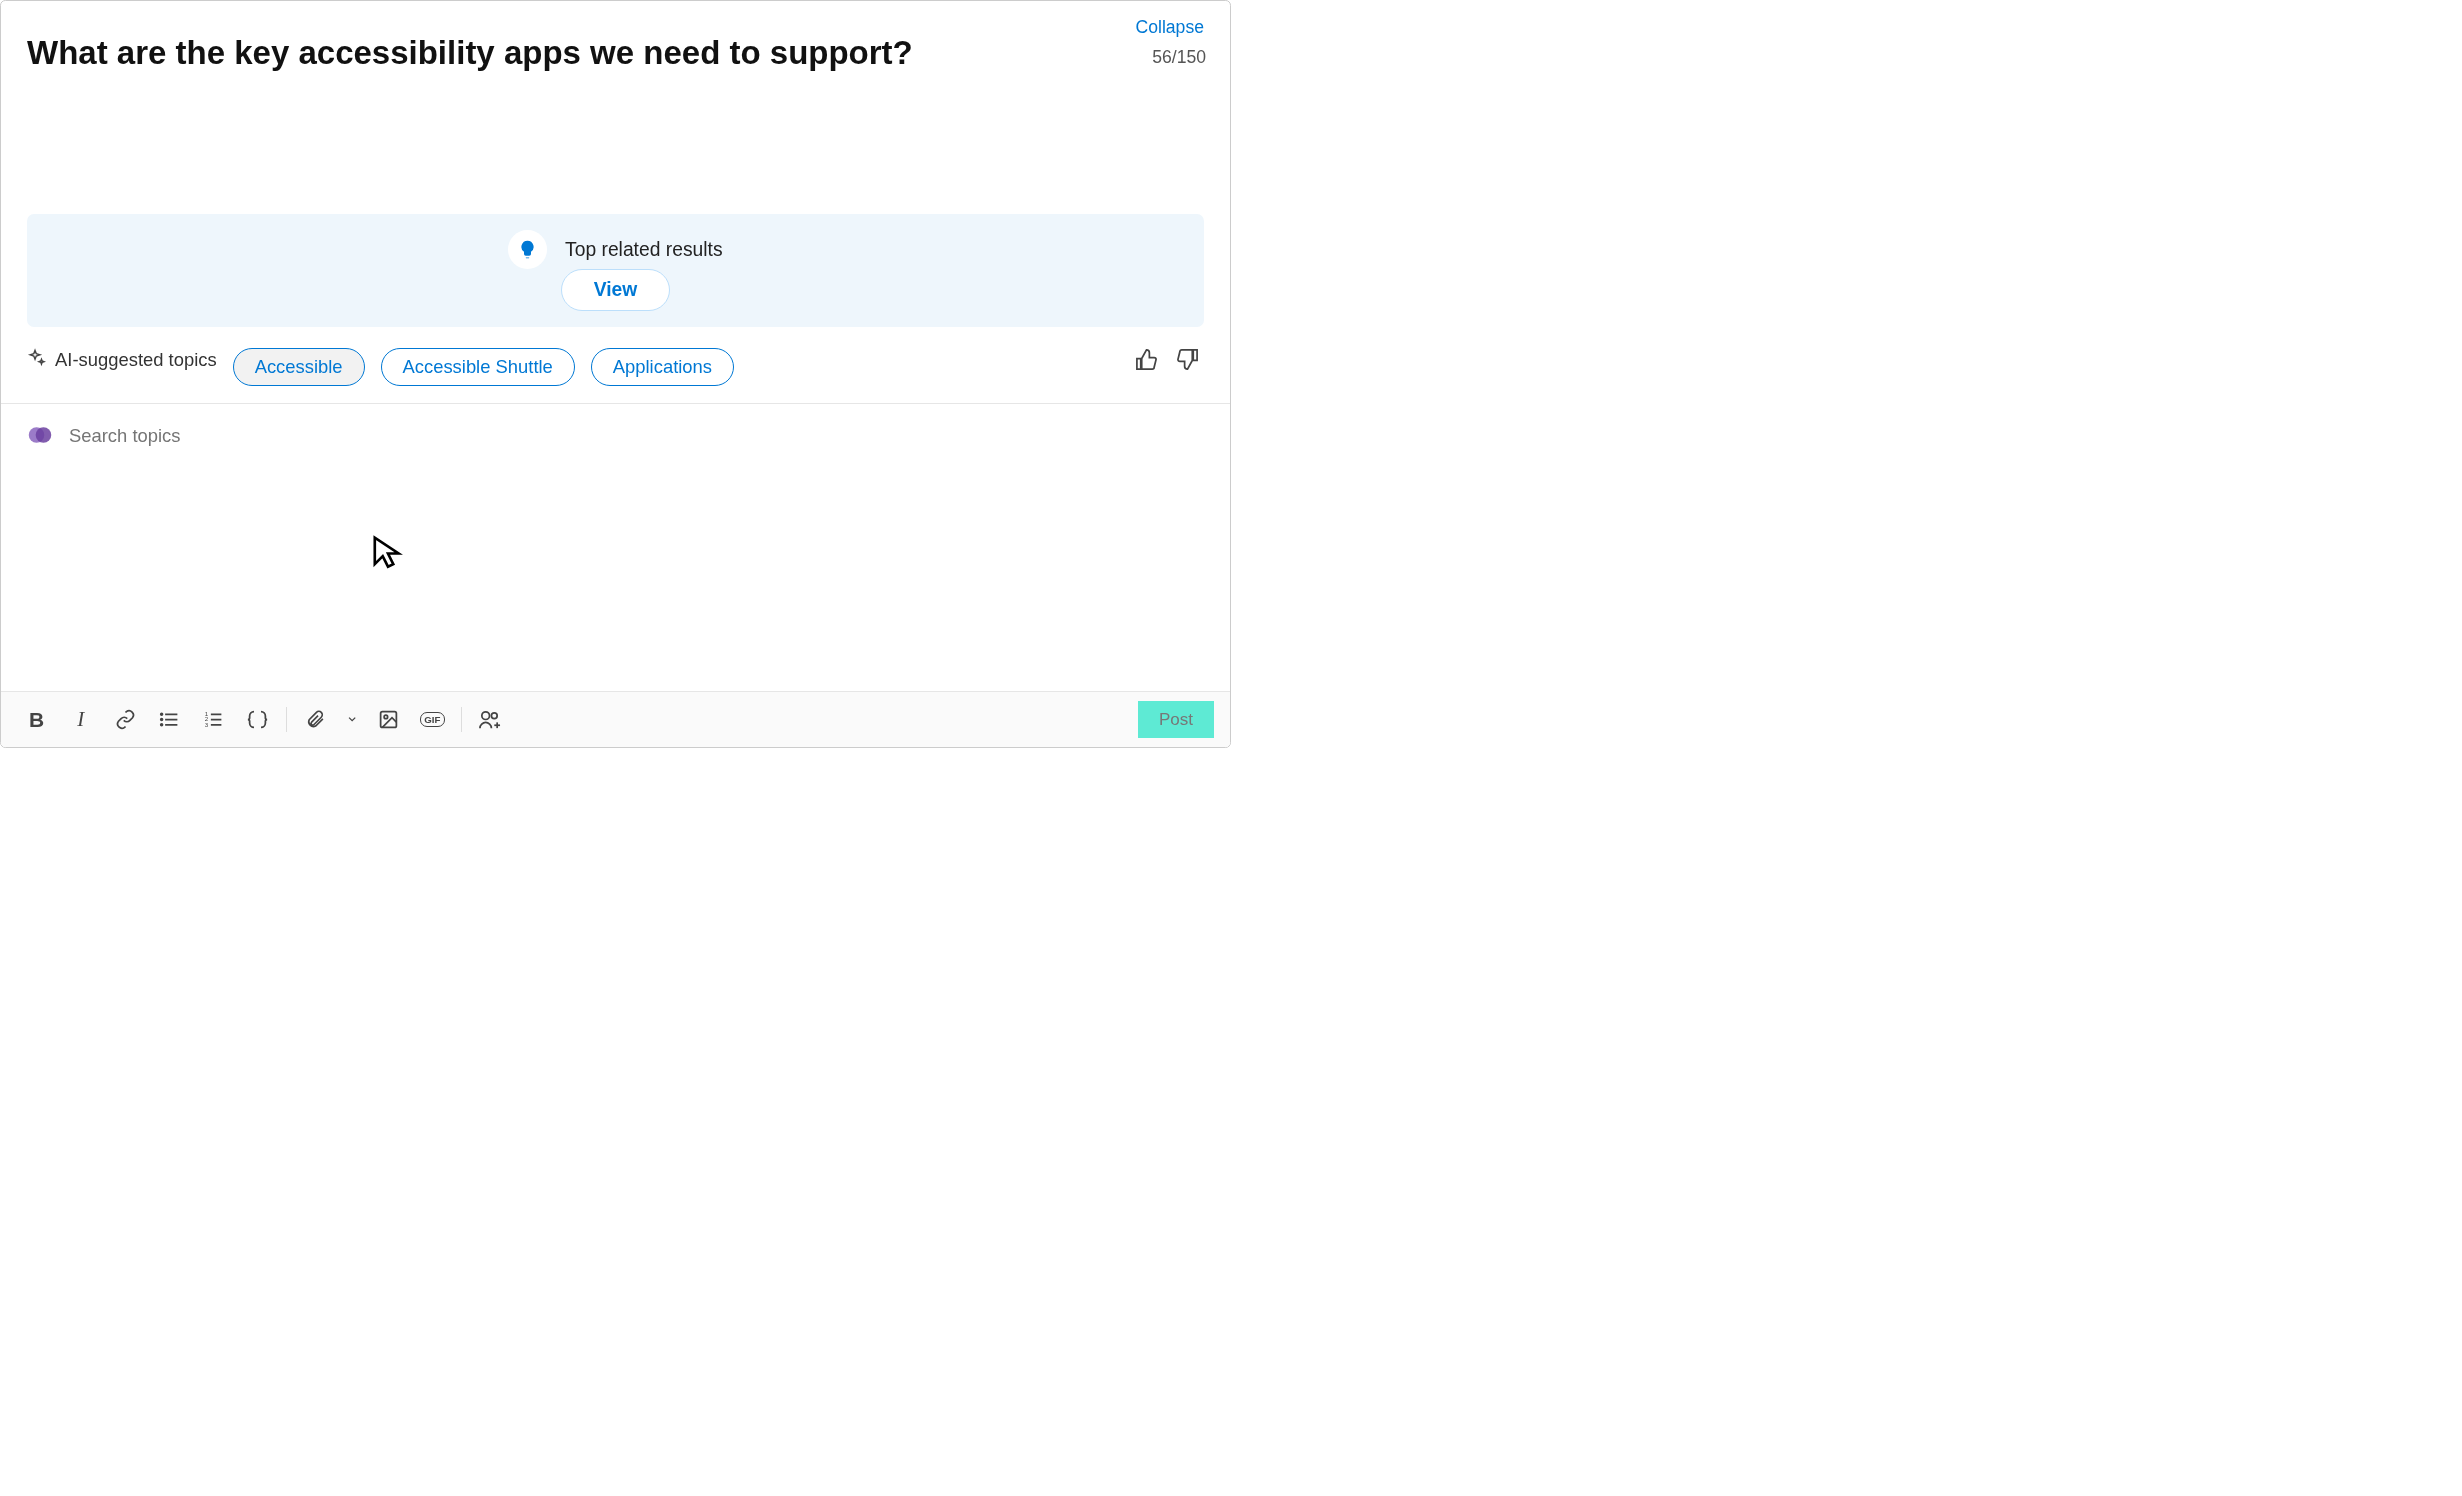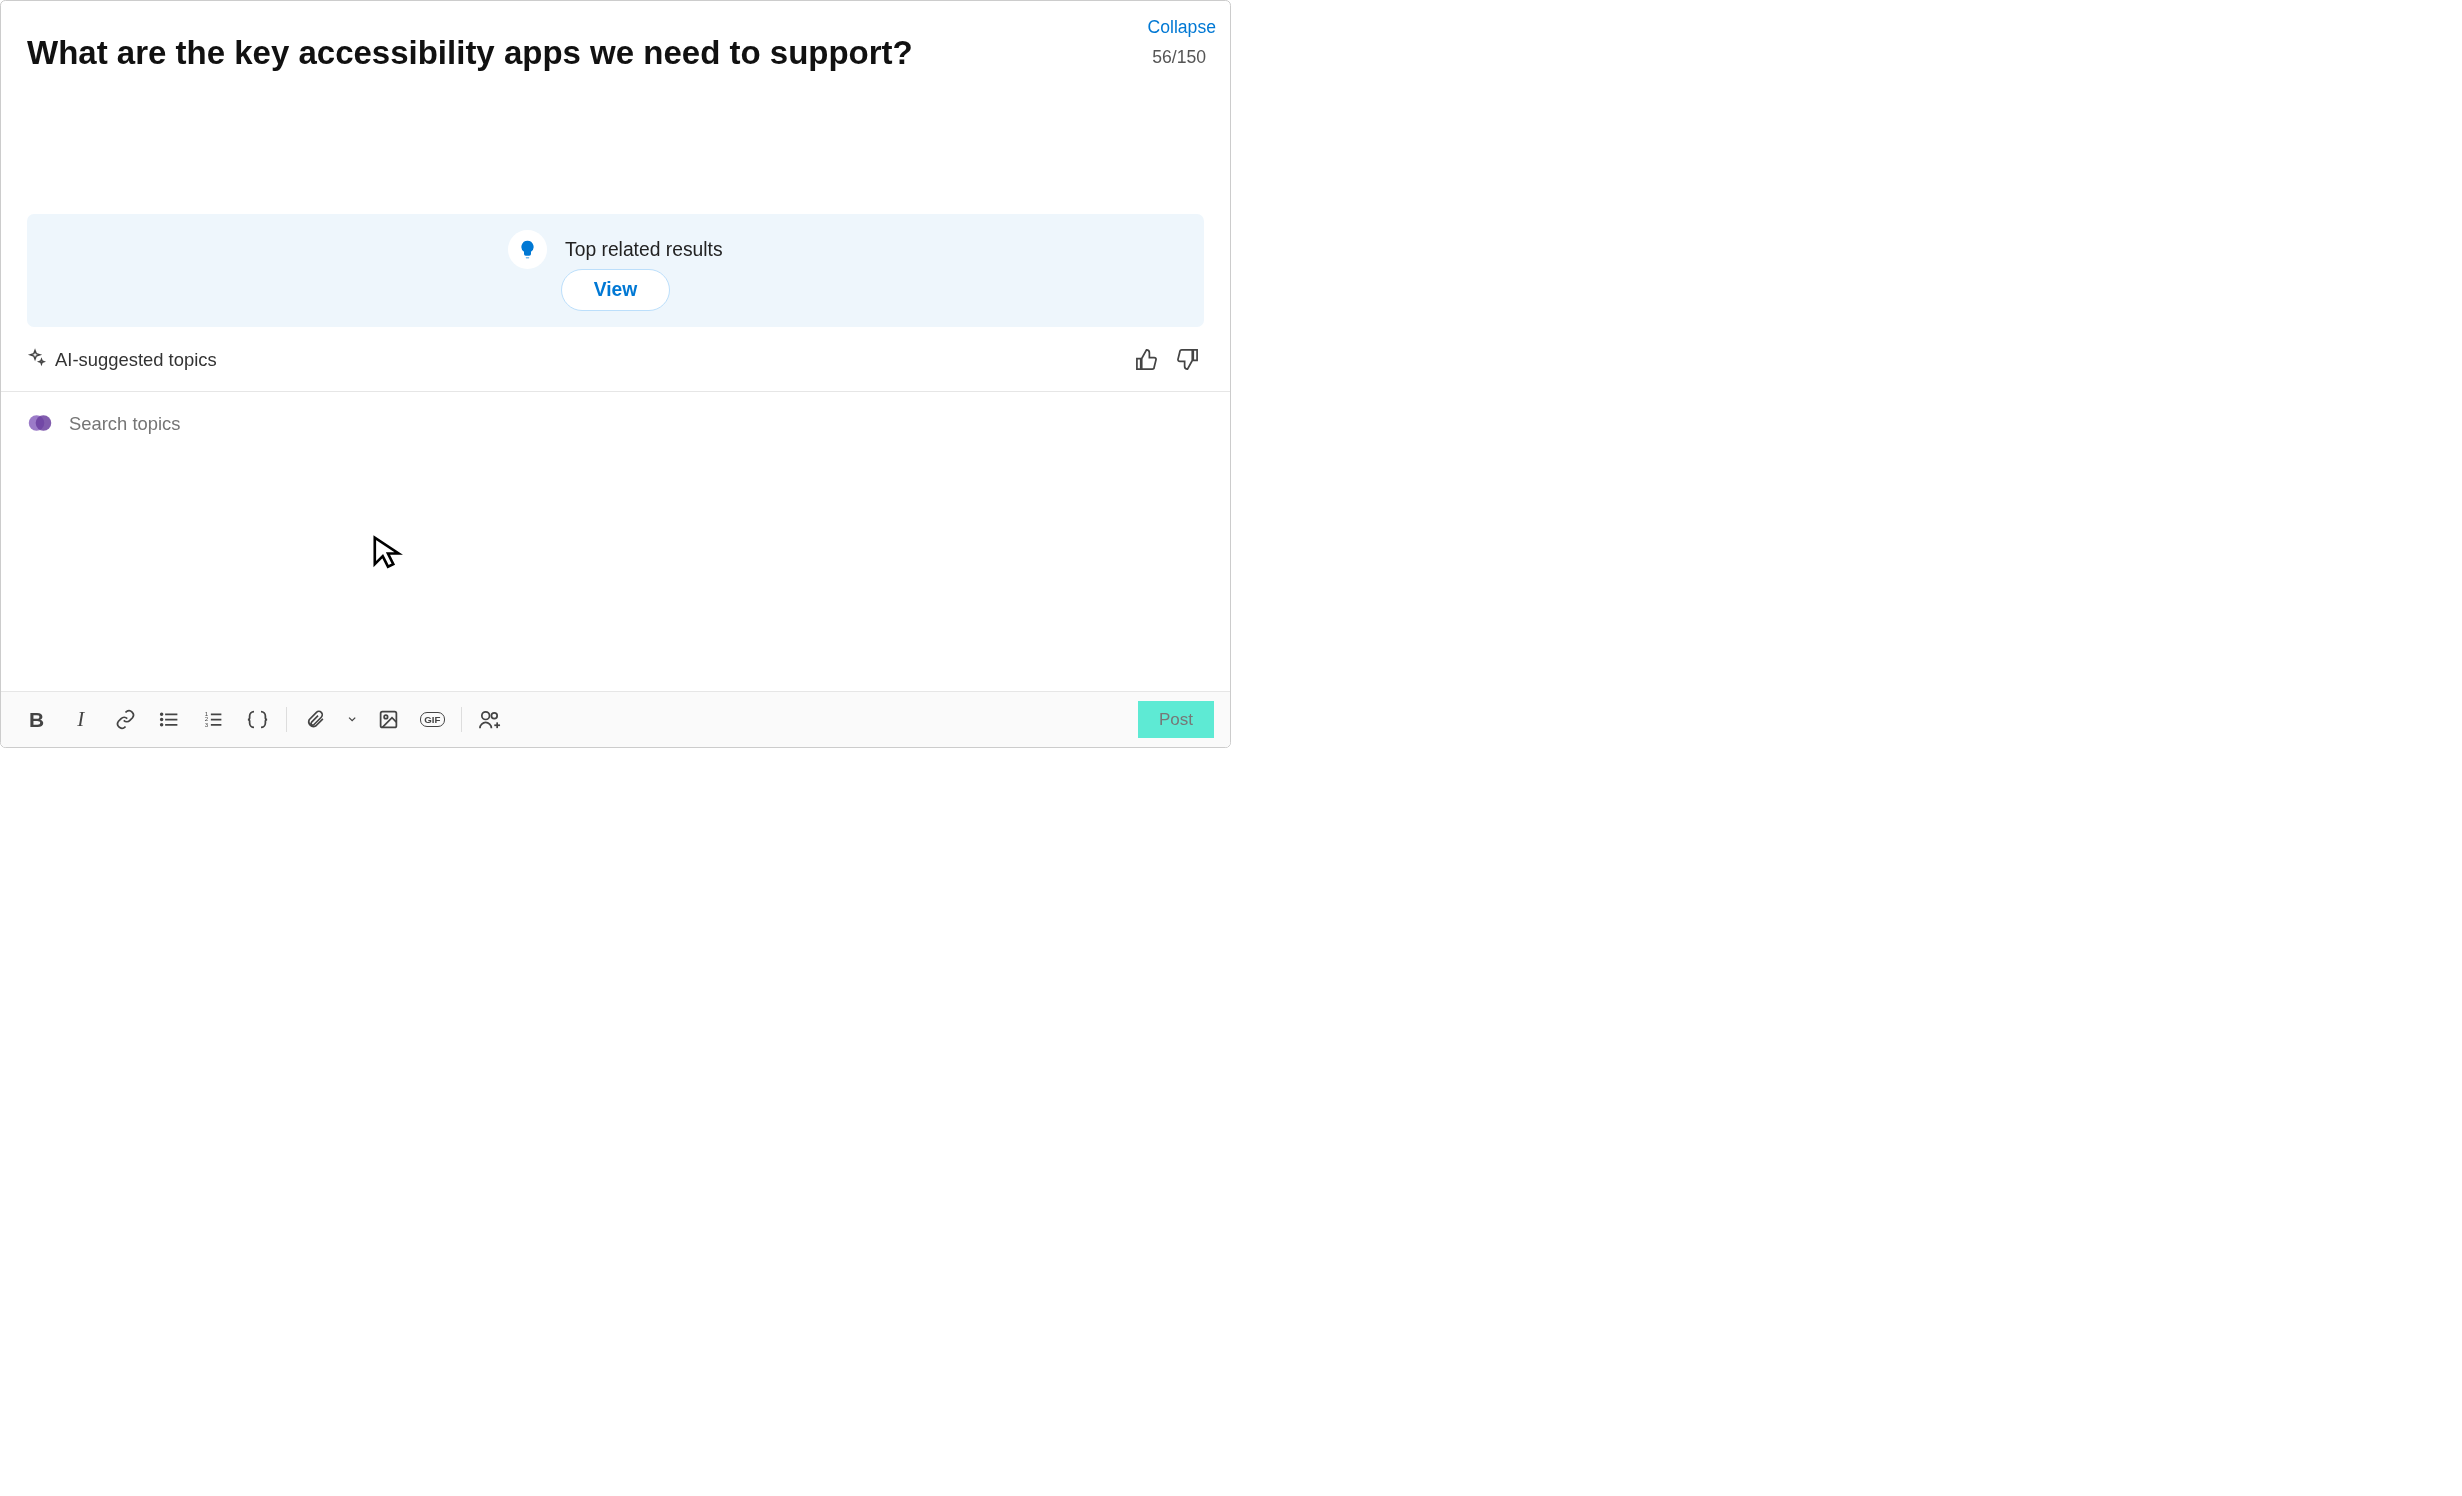--- a/index.html
+++ b/index.html
@@ -11,21 +11,21 @@
     position: relative;
     border: 0.9px solid #ccc;
     border-radius: 5.3px;
     overflow: hidden;
   }
   .collapse-link {
     color: #0078d4;
     font-size: 17.6px;
     cursor: pointer;
     position: absolute;
-    right: 14px;
+    right: 26px;
     top: 16px;
   }
   .char-count {
     color: #555;
     font-size: 17.6px;
     position: absolute;
     right: 24px;
     top: 46px;
   }
   .question-title {
@@ -201,20 +201,25 @@
 
 <div class="suggest-row">
   <div class="suggest-label">
     <span>
       <svg width="19.3" height="19.3" viewBox="0 0 24 24" fill="none" stroke="#444" stroke-width="1.8">
         <path d="M10 3l1.5 4L16 8.5 11.5 10 10 14 8.5 10 4 8.5 8.5 7z"></path>
         <path d="M18 14l.8 2.2L21 17l-2.2.8L18 20l-.8-2.2L15 17l2.2-.8z"></path>
       </svg>
     </span>
     <span>AI-suggested topics</span>
+  </div>
+  <div class="pills">
+    <button class="pill hover">Accessible</button>
+    <button class="pill">Accessible Shuttle</button>
+    <button class="pill">Applications</button>
   </div>
   <div class="feedback">
     <span>
       <svg width="23" height="23" viewBox="0 0 24 24" fill="none" stroke="#444" stroke-width="1.8">
         <path d="M7 22V11l5-9a3 3 0 0 1 3 3v5h5a2 2 0 0 1 2 2l-2 8a2 2 0 0 1-2 2H7zM2 11h4v11H2z"></path>
       </svg>
     </span>
     <span>
       <svg width="23" height="23" viewBox="0 0 24 24" fill="none" stroke="#444" stroke-width="1.8">
         <path d="M17 2v11l-5 9a3 3 0 0 1-3-3v-5H4a2 2 0 0 1-2-2l2-8a2 2 0 0 1 2-2h11zM22 13h-4V2h4z"></path>

